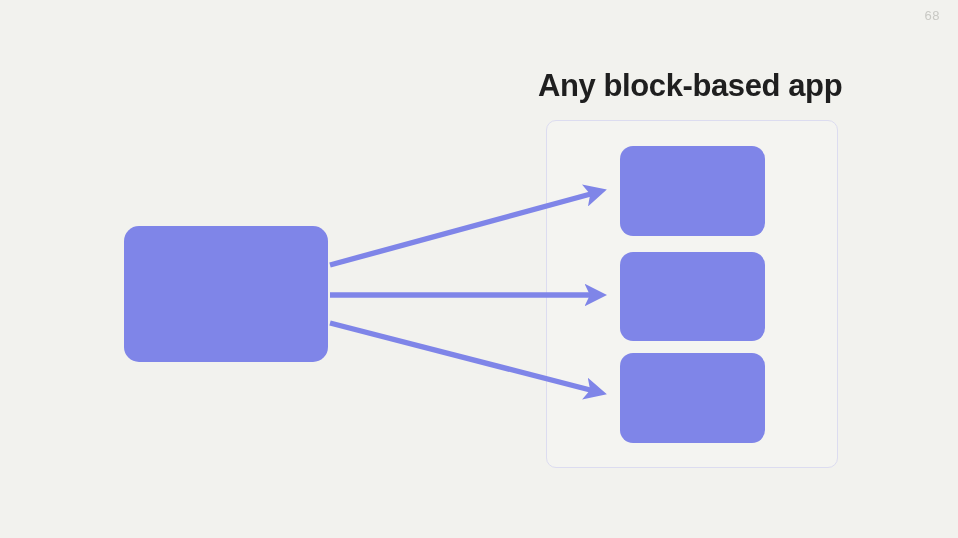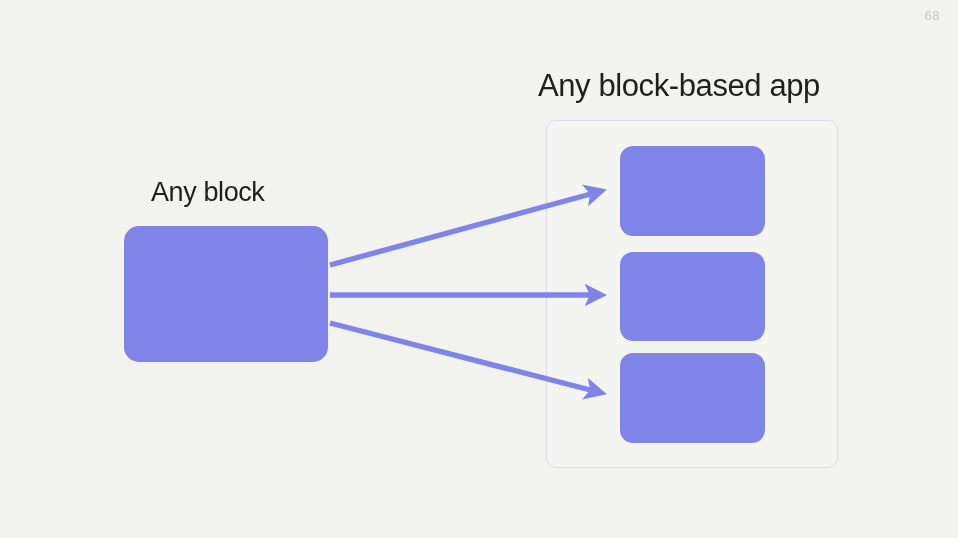--- a/index.html
+++ b/index.html
@@ -29,21 +29,21 @@
     font-size: 13px;
     color: #c9c9c4;
     letter-spacing: 0.5px;
     user-select: none;
   }
 
   
   .heading {
     position: absolute;
     color: #1f1f1f;
-    font-weight: 400;
+    font-weight: 700;
     letter-spacing: -0.4px;
     white-space: nowrap;
   }
   #app-title {
     left: 538px;
     top: 68px;
     font-size: 31px;
   }
   #block-title {
     left: 151px;
@@ -93,21 +93,20 @@
 </style>
 </head>
 <body>
 
 <div id="slide">
 
   <div id="page-number">68</div>
 
   <div class="heading" id="app-title">Any block-based app</div>
 
-  <div class="heading" id="block-title">Any block</div>
 
   <div id="app-panel"></div>
 
   <div class="block" id="source-block"></div>
 
   <div class="block" id="target-block-1"></div>
   <div class="block" id="target-block-2"></div>
   <div class="block" id="target-block-3"></div>
 
   <svg id="arrows" viewBox="0 0 958 538">

